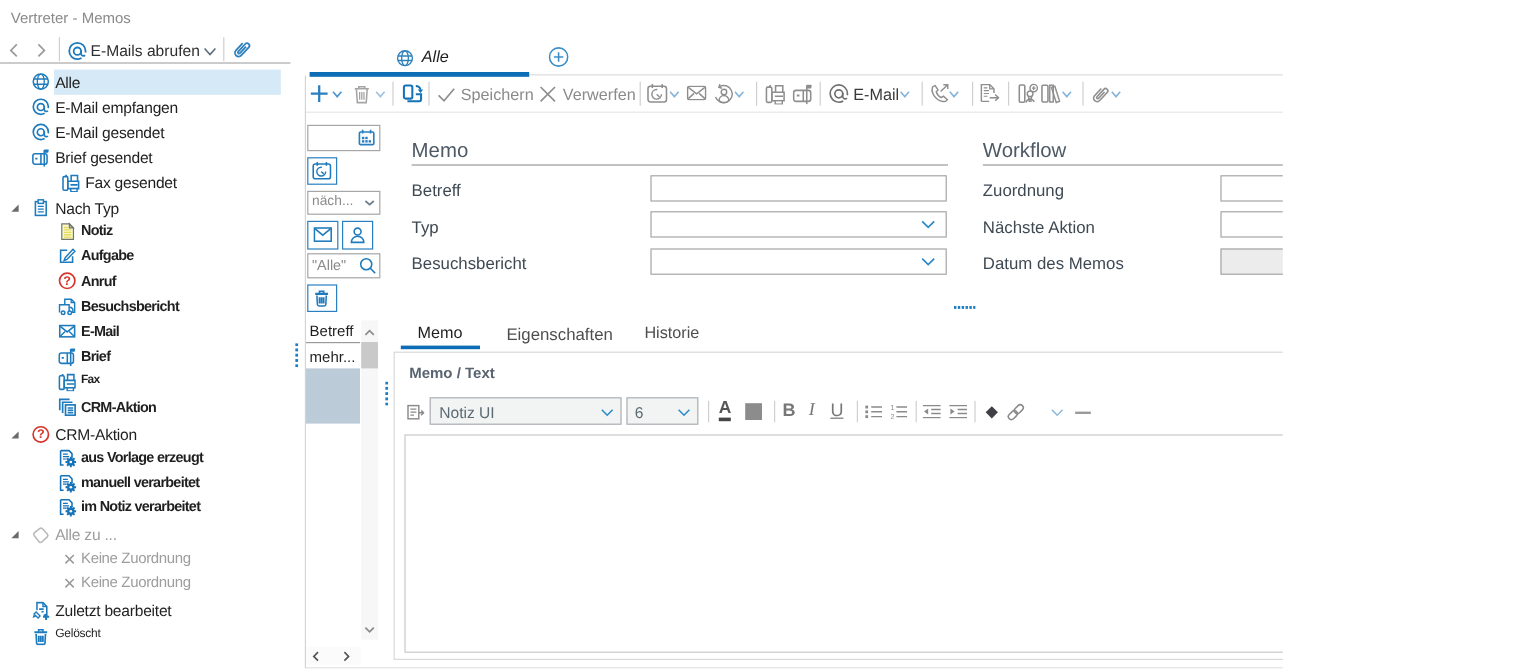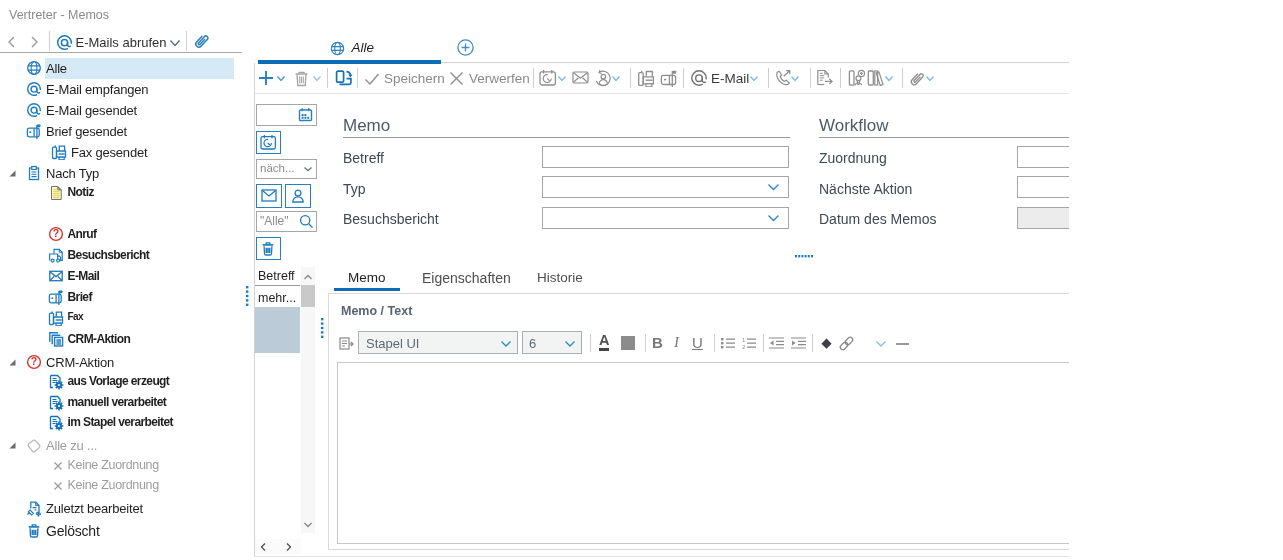--- a/index.html
+++ b/index.html
@@ -121,20 +121,29 @@
       <div class="abs" style="left:0; top:129.0px; width:242px; height:21px;">
         <div class="abs" style="left:48px; top:2.5px;">
           <svg width="16" height="16" viewBox="0 0 16 16">
             <path d="M3.5 1.5 H9.8 l3.4 3.4 V14.5 H3.5 z" fill="#fbf9c8" stroke="#72766a" stroke-width="1"></path>
             <path d="M9.8 1.5 v3.4 h3.4 z" fill="#b5bfa8" stroke="#72766a" stroke-width="1"></path>
             <path d="M5.2 4.6 h3.6 M5.2 6.6 h6.3 M5.2 8.6 h6.3 M5.2 10.6 h6.3 M5.2 12.6 h6.3" stroke="#e3d95e" stroke-width="1.1"></path>
           </svg>
         </div>
         <div class="abs" style="left:67.5px; top:3px; font-size:12px; font-weight:bold; letter-spacing:-0.6px; color:#1f1f1f; white-space:nowrap;">Notiz</div>
       </div>
+      <div class="abs" style="left:0; top:149.5px; width:242px; height:21px;">
+        <div class="abs" style="left:48px; top:2.5px;">
+          <svg width="16" height="16" viewBox="0 0 16 16">
+            <path d="M12.5 8.5 v5 h-10 v-10 H8" fill="none" stroke="#1e7bbd" stroke-width="1.3"></path>
+            <path d="M6.3 9.7 L12.8 2.8 l1.6 1.5 L7.8 11.2 l-2.4 .9 z" fill="#fff" stroke="#1e7bbd" stroke-width="1.2"></path>
+          </svg>
+        </div>
+        <div class="abs" style="left:67.5px; top:3px; font-size:12px; font-weight:bold; letter-spacing:-0.6px; color:#1f1f1f; white-space:nowrap;">Aufgabe</div>
+      </div>
       <div class="abs" style="left:0; top:170.5px; width:242px; height:21px;">
         <div class="abs" style="left:48px; top:2.5px;">
           <svg width="16" height="16" viewBox="0 0 16 16">
             <circle cx="8" cy="8" r="6.4" fill="none" stroke="#d6352b" stroke-width="1.4"></circle>
             <text x="8" y="11.4" font-family="Liberation Sans" font-size="10.5" font-weight="bold" fill="#d6352b" text-anchor="middle">?</text>
           </svg>
         </div>
         <div class="abs" style="left:67.5px; top:3px; font-size:12px; font-weight:bold; letter-spacing:-0.6px; color:#1f1f1f; white-space:nowrap;">Anruf</div>
       </div>
       <div class="abs" style="left:0; top:191.5px; width:242px; height:21px;">
@@ -249,21 +258,21 @@
             <path d="M4.5 4.5 h4 M4.5 6.5 h5 M4.5 8.5 h3" stroke="#1472b8" stroke-width="1"></path>
             <g transform="translate(11,11)">
               <circle cx="0" cy="0" r="3.1" fill="#1472b8"></circle>
               <g stroke="#1472b8" stroke-width="1.6">
                 <path d="M0 -4.4 V-2.6 M0 4.4 V2.6 M-4.4 0 H-2.6 M4.4 0 H2.6 M-3.1 -3.1 L-1.8 -1.8 M3.1 3.1 L1.8 1.8 M-3.1 3.1 L-1.8 1.8 M3.1 -3.1 L1.8 -1.8"></path>
               </g>
               <circle cx="0" cy="0" r="1.1" fill="#fff"></circle>
             </g>
           </svg>
         </div>
-        <div class="abs" style="left:67.5px; top:3px; font-size:12px; font-weight:bold; letter-spacing:-0.6px; color:#1f1f1f; white-space:nowrap;">im Stapel verarbeitet</div>
+        <div class="abs" style="left:67.5px; top:3px; font-size:12px; font-weight:bold; letter-spacing:-0.6px; color:#1f1f1f; white-space:nowrap;">im Notiz verarbeitet</div>
       </div>
       <div class="abs" style="left:0; top:382.0px; width:242px; height:21px;">
         <div class="abs" style="left:8px; top:6px;">
           <svg width="9" height="9" viewBox="0 0 9 9">
             <path d="M7.5 1.5 V7.5 H1.5 z" fill="#6a6a6a"></path>
           </svg>
         </div>
         <div class="abs" style="left:26px; top:2.5px;">
           <svg width="16" height="16" viewBox="0 0 16 16">
             <path d="M2.5 6 L7 2.5 a1.8 1.8 0 0 1 2.4 .2 L13.4 7 a1.8 1.8 0 0 1 0 2.4 L9 13.5 a1.8 1.8 0 0 1 -2.4 0 L2.6 8.4 a1.8 1.8 0 0 1 -.1 -2.4 z" fill="none" stroke="#b9b9b9" stroke-width="1.3"></path>
@@ -302,21 +311,21 @@
       </div>
       <div class="abs" style="left:0; top:466.5px; width:242px; height:21px;">
         <div class="abs" style="left:26px; top:2.5px;">
           <svg width="16" height="16" viewBox="0 0 16 16">
             <path d="M6.2 4.4 V2.8 h3.6 v1.6" fill="none" stroke="#1e7bbd" stroke-width="1.3"></path>
             <path d="M2.7 4.9 h10.6" stroke="#1e7bbd" stroke-width="1.7"></path>
             <path d="M4.1 6.3 l.4 7.5 a1.3 1.3 0 0 0 1.3 1.2 h4.4 a1.3 1.3 0 0 0 1.3 -1.2 l.4 -7.5" fill="none" stroke="#1e7bbd" stroke-width="1.4"></path>
             <path d="M6.3 7.8 v5.2 M8 7.8 v5.2 M9.7 7.8 v5.2" stroke="#1e7bbd" stroke-width="1.5"></path>
           </svg>
         </div>
-        <div class="abs" style="left:46px; top:3px; font-size:14px; letter-spacing:-0.2px; color:#1f1f1f; white-space:nowrap;">Gelöscht</div>
+        <div class="abs" style="left:46px; top:3px; font-size:10px; letter-spacing:-0.2px; color:#1f1f1f; white-space:nowrap;">Gelöscht</div>
       </div>
     </div>
   <svg class="abs" style="left:246px; top:286px;" width="3" height="20" viewBox="0 0 3 20">
     <rect x="0" y="0" width="2.4" height="2.4" fill="#1d7dc4"></rect>
       <rect x="0" y="4.4" width="2.4" height="2.4" fill="#1d7dc4"></rect>
       <rect x="0" y="8.8" width="2.4" height="2.4" fill="#1d7dc4"></rect>
       <rect x="0" y="13.2" width="2.4" height="2.4" fill="#1d7dc4"></rect>
       <rect x="0" y="17.6" width="2.4" height="2.4" fill="#1d7dc4"></rect>
   </svg>
   <div class="abs" style="left:329.5px; top:40.5px;">
@@ -684,21 +693,21 @@
       <div class="abs" style="left:328px; top:293px; width:948px; height:257px; border:1px solid #d9d9d9; background:#fff;"></div>
       <div class="abs" style="left:341px; top:304px; font-size:12.5px; font-weight:bold; color:#596470;">Memo / Text</div>
       <div class="abs" style="left:339px; top:336px;">
         <svg width="15" height="15" viewBox="0 0 15 15">
           <rect x="1" y="2" width="9" height="11" fill="none" stroke="#8a8a8a" stroke-width="1.2"></rect>
           <path d="M3 5 h5 M3 7.5 h5 M3 10 h3" stroke="#8a8a8a" stroke-width="1"></path>
           <path d="M10 8 h4 M12 6 l2 2 -2 2" fill="none" stroke="#8a8a8a" stroke-width="1.2"></path>
         </svg>
       </div>
       <div class="abs" style="left:358px; top:331px; width:160px; height:23px; border:1px solid #aab0b5; background:#f2f4f4;"></div>
-      <div class="abs" style="left:366px; top:336px; font-size:13px; color:#5c6a74;">Stapel UI</div>
+      <div class="abs" style="left:366px; top:336px; font-size:13px; color:#5c6a74;">Notiz UI</div>
       <div class="abs" style="left:500px; top:340px;">
         <svg width="12" height="8" viewBox="0 0 12 8">
           <path d="M1.5 1.5 L6 6 L10.5 1.5" fill="none" stroke="#2a8ac4" stroke-width="1.3"></path>
         </svg>
       </div>
       <div class="abs" style="left:522px; top:331px; width:60px; height:23px; border:1px solid #aab0b5; background:#f2f4f4;"></div>
       <div class="abs" style="left:529px; top:336px; font-size:13px; color:#5c6a74;">6</div>
       <div class="abs" style="left:564px; top:340px;">
         <svg width="12" height="8" viewBox="0 0 12 8">
           <path d="M1.5 1.5 L6 6 L10.5 1.5" fill="none" stroke="#2a8ac4" stroke-width="1.3"></path>

